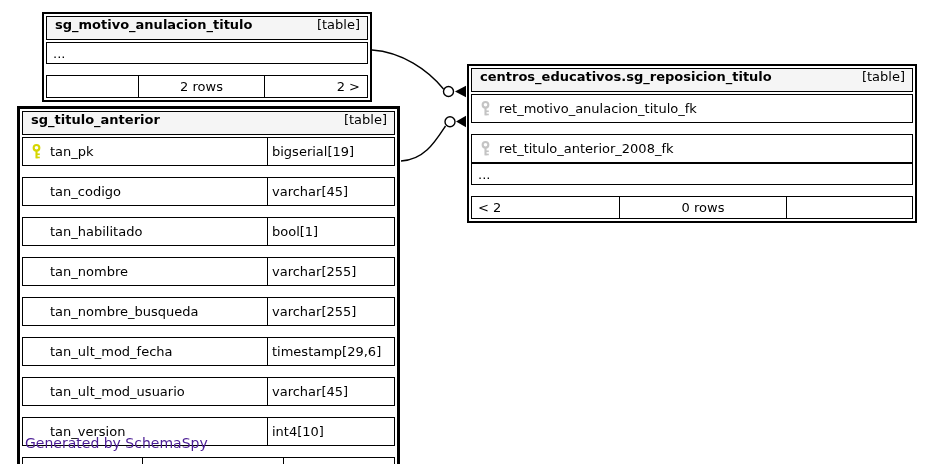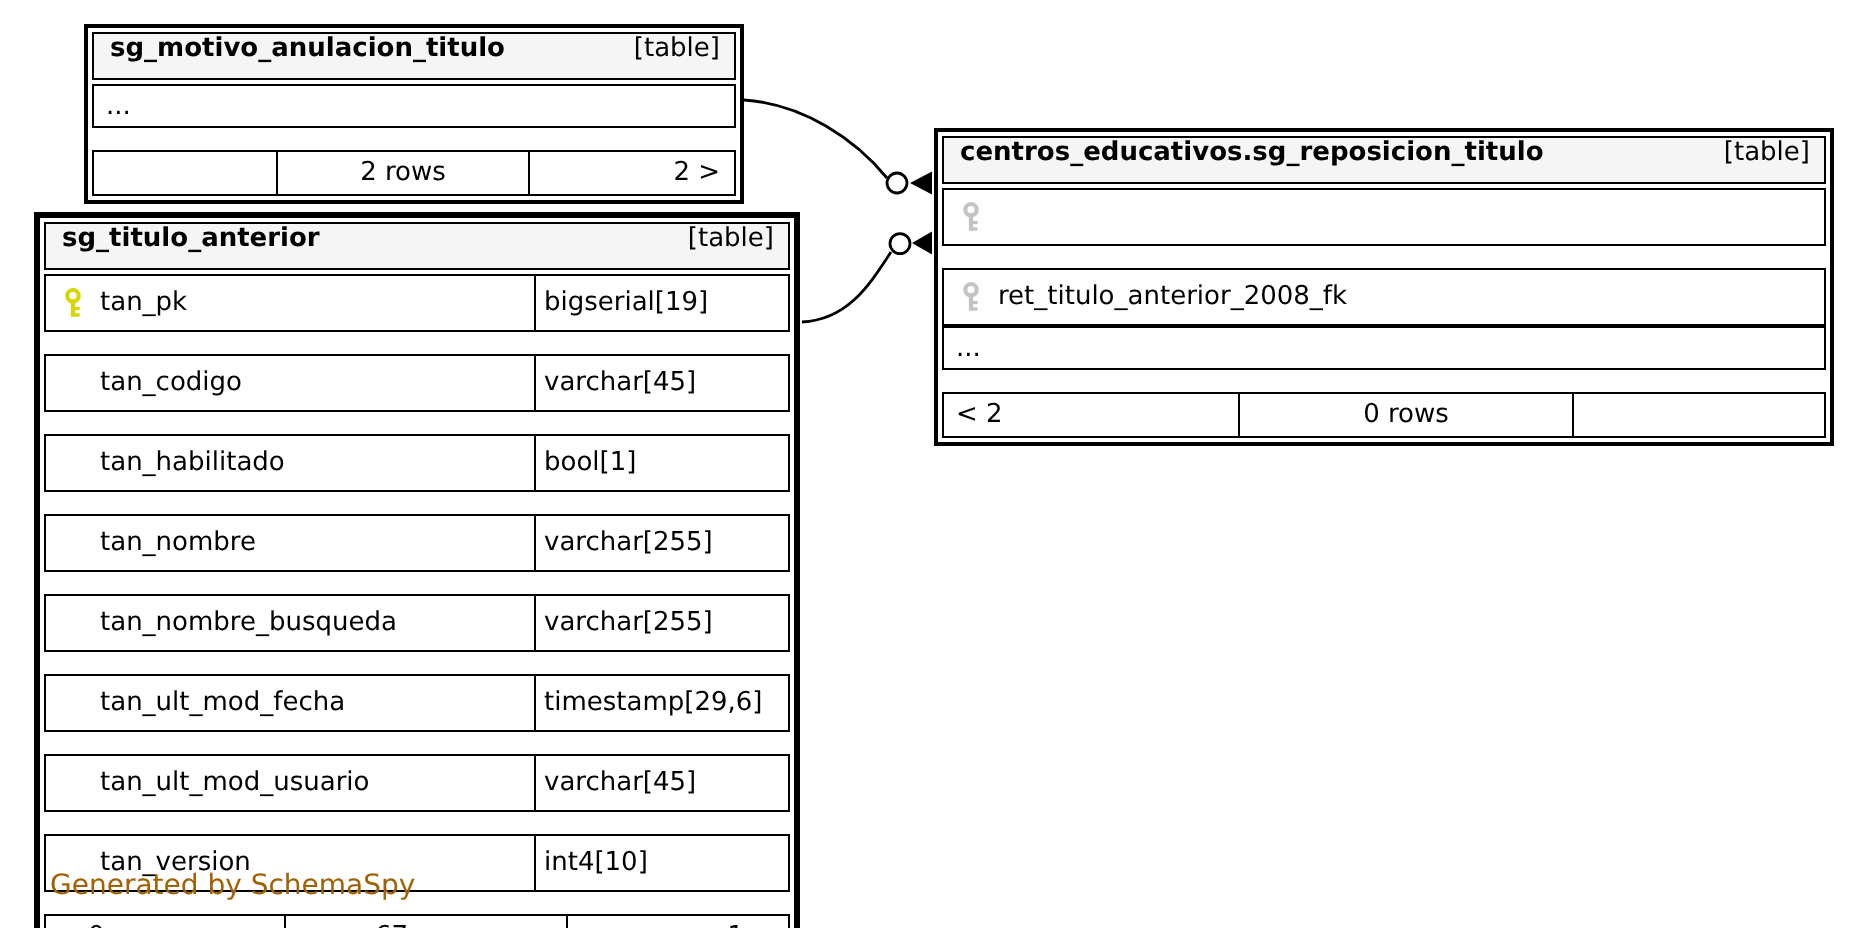--- a/index.html
+++ b/index.html
@@ -96,21 +96,21 @@
   }
   #edges path { fill: none; stroke: #000; stroke-width: 1.4; }
   #edges circle { fill: #fff; stroke: #000; stroke-width: 1.4; }
   #edges polygon { fill: #000; stroke: none; }
 
   .credit {
     position: absolute;
     left: 25px;
     top: 435px;
     font-size: 14px;
-    color: #a16207;
+    color: #4c1d95;
   }
 </style>
 </head>
 <body>
 
 <div class="tnode" style="left:42px; top:12px; width:330px;">
   <div class="thead">
     <span class="ttitle">sg_motivo_anulacion_titulo</span>
     <span class="tbadge">[table]</span>
   </div>
@@ -191,20 +191,21 @@
 
   <div class="trow">
     <span class="keycell">
       <svg class="key fk" width="11" height="17" viewBox="0 0 12 17" fill="none">
         <circle cx="6" cy="4.5" r="3.1" stroke-width="2.3"></circle>
         <line x1="6" y1="7.8" x2="6" y2="16" stroke-width="2.3"></line>
         <line x1="6" y1="11.5" x2="9.6" y2="11.5" stroke-width="1.8"></line>
         <line x1="6" y1="15" x2="9.6" y2="15" stroke-width="1.8"></line>
       </svg>
     </span>
+    <span class="cname">ret_motivo_anulacion_titulo_fk</span>
   </div>
   <div class="trow">
     <span class="keycell">
       <svg class="key fk" width="11" height="17" viewBox="0 0 12 17" fill="none">
         <circle cx="6" cy="4.5" r="3.1" stroke-width="2.3"></circle>
         <line x1="6" y1="7.8" x2="6" y2="16" stroke-width="2.3"></line>
         <line x1="6" y1="11.5" x2="9.6" y2="11.5" stroke-width="1.8"></line>
         <line x1="6" y1="15" x2="9.6" y2="15" stroke-width="1.8"></line>
       </svg>
     </span>

